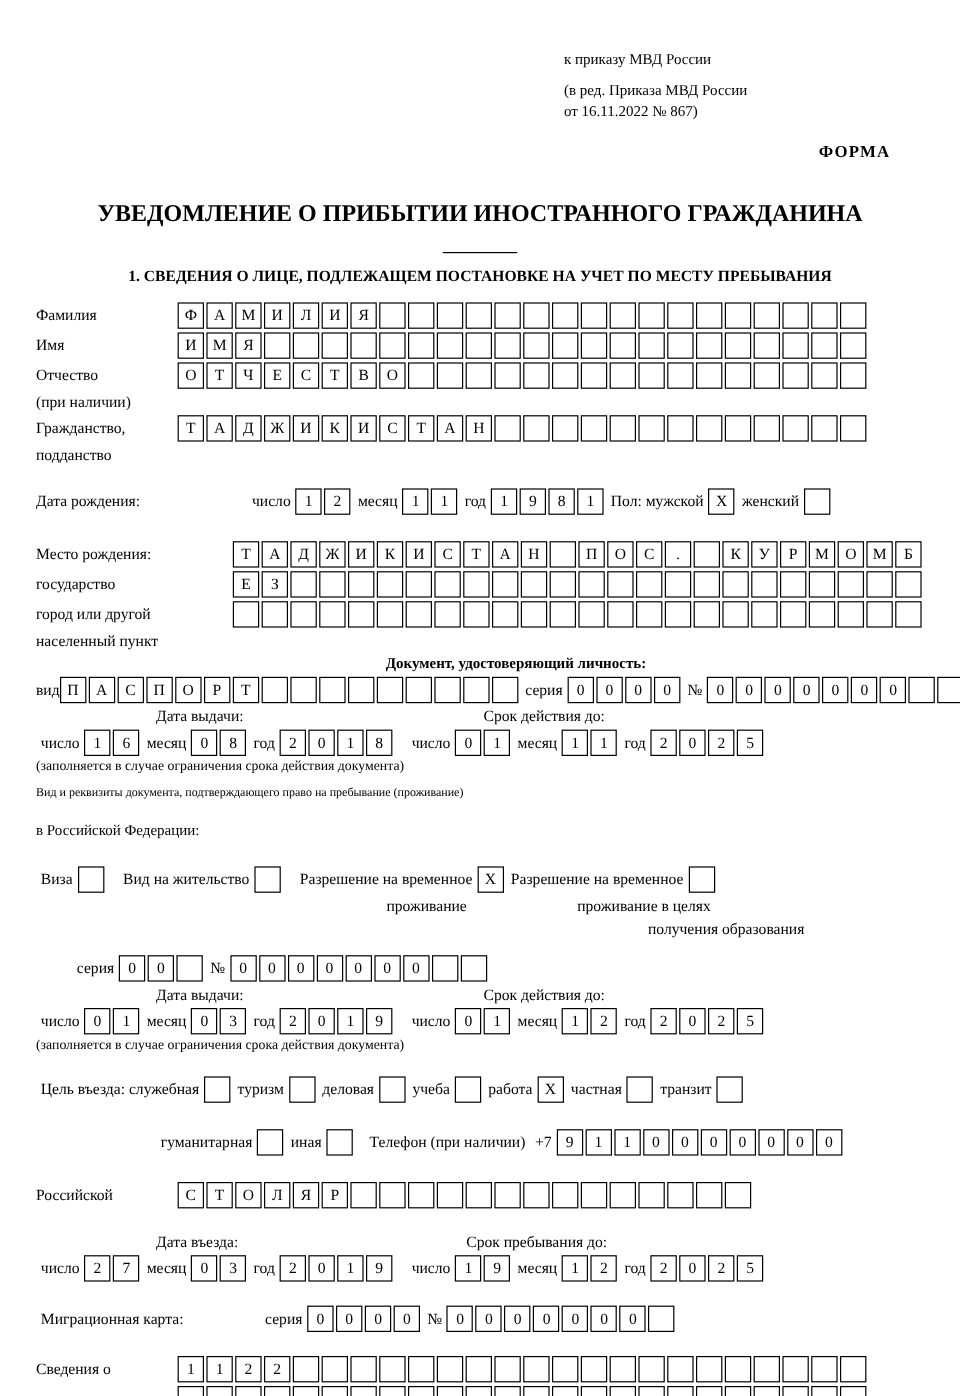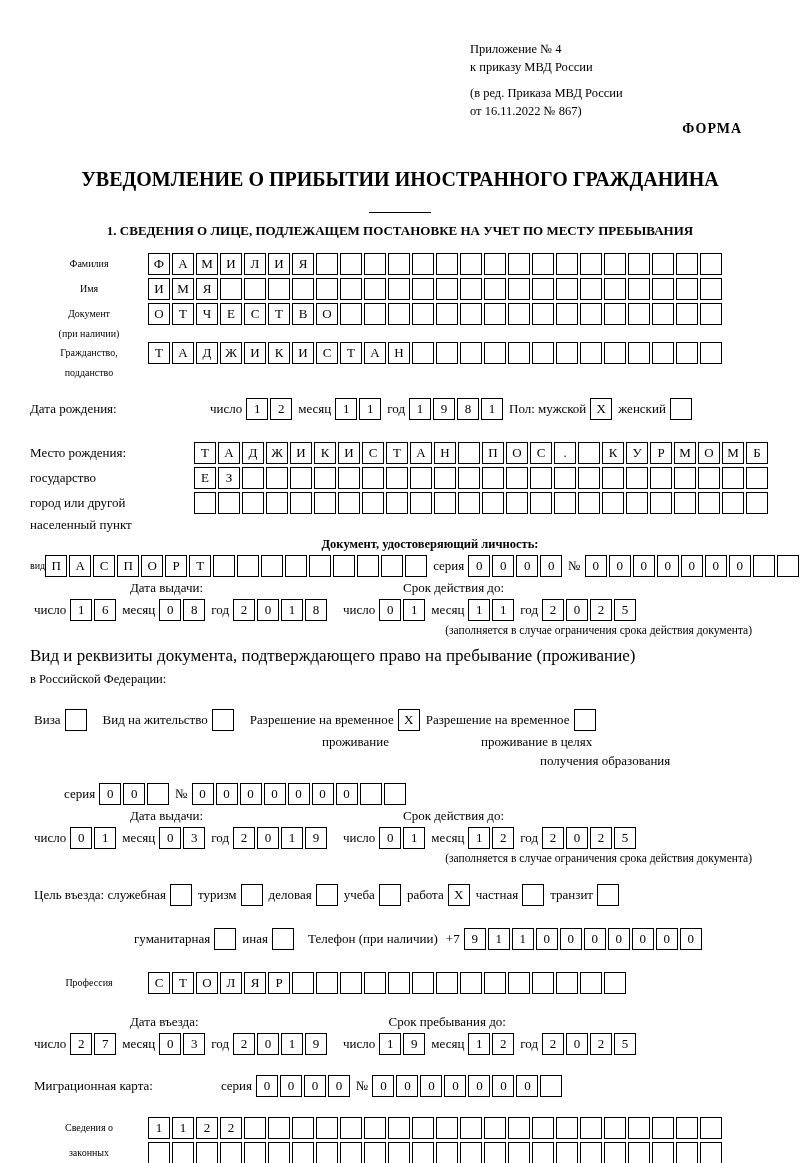--- a/index.html
+++ b/index.html
@@ -2,55 +2,54 @@
 <html><head>
 <meta charset="utf-8">
 <style>
   html,body{margin:0;padding:0;background:#fff;}
   body{width:800px;min-height:1163px;font-family:"Liberation Serif",serif;color:#000;position:relative;}
   .page{width:800px;min-height:1163px;box-sizing:border-box;padding:40px 30px 10px 30px;position:relative;}
 
   .hdr{margin-left:auto;width:300px;font-size:12.5px;line-height:1.45;text-align:left;padding-left:280px;}
   .hdr div{white-space:nowrap;}
   .hdr .gap{height:8px;}
-  .forma{text-align:right;font-weight:bold;font-size:14px;letter-spacing:1px;padding-right:28px;}
+  .forma{text-align:right;font-weight:bold;font-size:14px;letter-spacing:1px;margin-top:18px;padding-right:28px;}
 
   .title{text-align:center;font-weight:bold;font-size:20px;line-height:1.45;margin-top:28px;}
   .title .ln2{display:inline-block;}
   .blank-line{display:inline-block;width:62px;border-bottom:1px solid #000;vertical-align:2px;}
 
   .section{text-align:center;font-weight:bold;font-size:13px;margin-bottom:14px;}
 
   .row{display:flex;align-items:center;margin-bottom:3px;font-size:13px;}
   .lbl{font-size:13px;white-space:nowrap;}
 
   .cells{display:flex;}
   .c{width:22px;height:22px;border:1px solid #000;box-sizing:border-box;margin-right:2px;
      font-size:13px;font-family:"Liberation Serif",serif;text-align:center;line-height:20px;background:#fff;}
   .spacer{width:10px;}
 
   .small{font-size:11.5px;}
   .center{text-align:center;}
-  .note{font-size:11.5px;text-align:right;}
+  .note{font-size:11.5px;}
   .bold{font-weight:bold;}
   .nm{margin:0 4px;}
 
-  .fieldname{width:118px;font-size:10px;text-align:center;}
+  .fieldname{width:118px;font-size:13px;}
   .fieldname2{width:176px;font-size:13px;}
   .mt6{margin-top:22px;}
   .mt10{margin-top:20px;}
   .mt14{margin-top:14px;}
 </style>
 </head>
 <body>
 
 <div class="page">
 
   <div class="hdr">
-    <div>Приложение № 4</div>
     <div>к приказу МВД России</div>
     <div class="gap"></div>
     <div>(в ред. Приказа МВД России</div>
     <div>от 16.11.2022 № 867)</div>
   </div>
 
   <div class="forma">ФОРМА</div>
 
   <div class="title">
     <div>УВЕДОМЛЕНИЕ О ПРИБЫТИИ ИНОСТРАННОГО ГРАЖДАНИНА</div>
@@ -113,21 +112,21 @@
         <div class="c"></div>
         <div class="c"></div>
         <div class="c"></div>
         <div class="c"></div>
         <div class="c"></div>
         <div class="c"></div>
       </div>
   </div>
 
   <div class="row">
-    <div class="fieldname">Документ</div>
+    <div class="fieldname">Отчество</div>
     <div class="cells" id="patr-cells">
         <div class="c">О</div>
         <div class="c">Т</div>
         <div class="c">Ч</div>
         <div class="c">Е</div>
         <div class="c">С</div>
         <div class="c">Т</div>
         <div class="c">В</div>
         <div class="c">О</div>
         <div class="c"></div>
@@ -387,22 +386,22 @@
     <div class="lbl nm">год</div>
     <div class="cells" id="idv-yr">
         <div class="c">2</div>
         <div class="c">0</div>
         <div class="c">2</div>
         <div class="c">5</div>
       </div>
   </div>
   <div class="note" style="padding-right:18px;">(заполняется в случае ограничения срока действия документа)</div>
 
-  <div style="font-size:17px;margin-top:10px;">Вид и реквизиты документа, подтверждающего право на пребывание (проживание)</div>
-  <div style="font-size:12.5px;margin-top:6px;">в Российской Федерации:</div>
+  <div style="font-size:10px;margin-top:10px;">Вид и реквизиты документа, подтверждающего право на пребывание (проживание)</div>
+  <div style="font-size:12.5px;margin-top:19px;">в Российской Федерации:</div>
 
   <div class="row mt6">
     <div class="lbl nm">Виза</div>
     <div class="cells" id="pm-visa">
         <div class="c"></div>
       </div>
     <div class="spacer"></div>
     <div class="lbl nm">Вид на жительство</div>
     <div class="cells" id="pm-res">
         <div class="c"></div>
@@ -546,21 +545,21 @@
         <div class="c">0</div>
         <div class="c">0</div>
         <div class="c">0</div>
         <div class="c">0</div>
         <div class="c">0</div>
         <div class="c">0</div>
       </div>
   </div>
 
   <div class="row mt6">
-    <div class="fieldname">Профессия</div>
+    <div class="fieldname">Российской</div>
     <div class="cells" id="prof-cells">
         <div class="c">С</div>
         <div class="c">Т</div>
         <div class="c">О</div>
         <div class="c">Л</div>
         <div class="c">Я</div>
         <div class="c">Р</div>
         <div class="c"></div>
         <div class="c"></div>
         <div class="c"></div>

